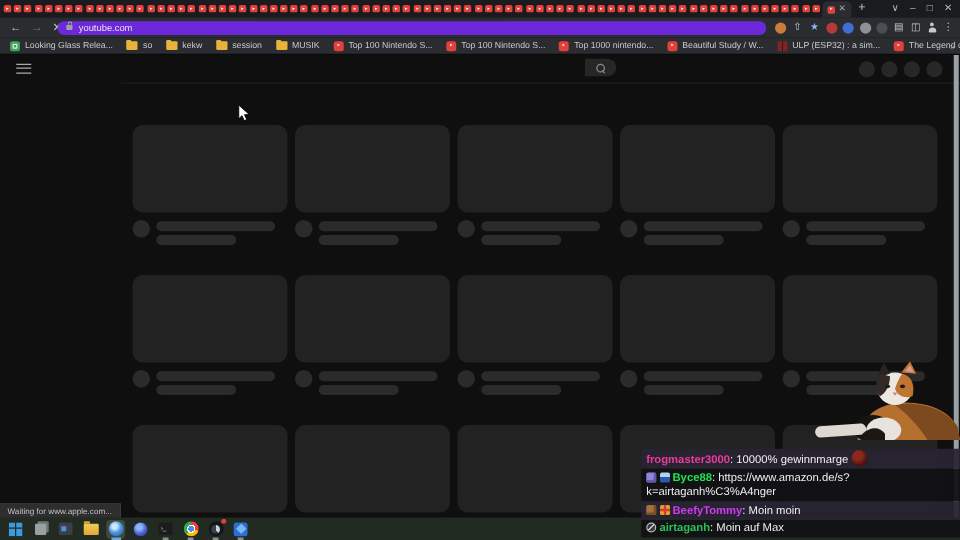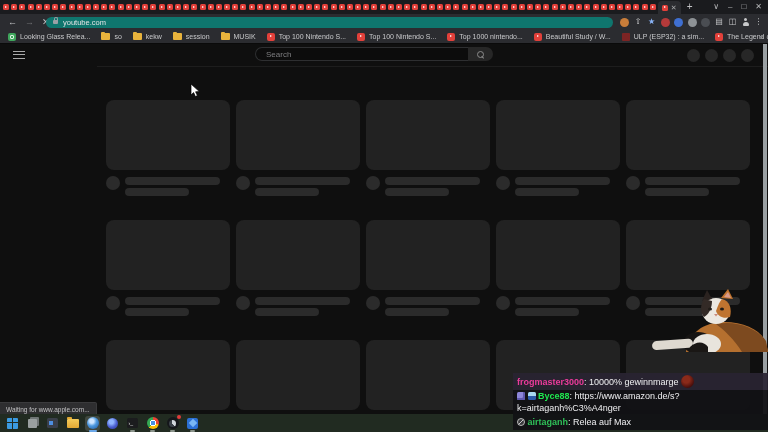--- a/index.html
+++ b/index.html
@@ -16,21 +16,21 @@
               height:13px;margin-top:1px;padding:0 4px;margin-left:2px;}
   .tab-x{color:#a8a9ab;font-size:7px;line-height:1;}
   #new-tab{color:#c2c3c5;font-size:10px;margin-left:6px;line-height:1;}
   #win-controls{position:absolute;right:0;top:0;height:14px;display:flex;align-items:center;gap:9px;padding-right:6px;}
   .wc{color:#b7b8ba;font-size:8px;line-height:1;}
 
   
   #toolbar{position:absolute;left:0;top:14px;width:768px;height:16px;background:#2b2c30;display:flex;align-items:center;}
   .navico{color:#c2c3c5;font-size:9px;margin-left:8px;line-height:1;}
   .navico.dim{color:#6f7072;}
-  #omnibox{position:absolute;left:46px;top:2.5px;width:560px;height:11px;border-radius:6px;background:#0f766e;
+  #omnibox{position:absolute;left:46px;top:2.5px;width:560px;height:11px;border-radius:6px;background:#6d28d9;
            display:flex;align-items:center;padding-left:7px;}
   .lock{width:5px;height:4px;background:#9aa0a6;border-radius:1px;position:relative;margin-right:5px;}
   .lock::before{content:"";position:absolute;top:-3px;left:0.5px;width:2.5px;height:3px;border:1px solid #9aa0a6;
                 border-bottom:none;border-radius:2px 2px 0 0;}
   #url{color:#e2e3e5;font-size:7.5px;}
   #tb-right{position:absolute;right:0;top:0;height:16px;display:flex;align-items:center;gap:4.5px;padding-right:5px;}
   .ticon{display:flex;align-items:center;justify-content:center;width:9px;height:9px;flex:0 0 auto;}
   .ticon.dot{border-radius:50%;}
   .ticon.glyph{font-size:8px;line-height:1;}
   .person{width:8px;height:8px;position:relative;}
@@ -311,23 +311,20 @@
       <div class="bm">
         <span class="bmi youtube"></span>
         <span class="bml">The Legend of Zeld...</span>
       </div>
     </div>
   <div id="bm-overflow">»</div>
 
   <div id="page">
     <div id="yt-header">
       <div id="hamburger"></div>
-      <div id="searchbox">
-        <span id="search-ph">Search</span>
-      </div>
       <div id="searchbtn">
         <span class="mag"></span>
       </div>
       <div id="hdr-circles">
           <span class="hcirc"></span>
           <span class="hcirc"></span>
           <span class="hcirc"></span>
           <span class="hcirc"></span>
         </div>
       <div id="hdr-line"></div>
@@ -512,21 +509,22 @@
     <path d="M58,10 C54,16 54,24 58,28 C62,26 66,20 66,12 Z" fill="#332a26"></path>
     <path d="M76,10 C84,12 86,20 84,28 C78,30 72,28 70,22 C72,16 74,12 76,10 Z" fill="#bf7430"></path>
     <ellipse cx="64" cy="20" rx="2" ry="1.5" fill="#201c18"></ellipse>
     <ellipse cx="76" cy="20" rx="2" ry="1.5" fill="#201c18"></ellipse>
     <polygon points="68,25 72,25 70,27.5" fill="#c98a7a"></polygon>
   </svg>
 
   <div id="chat">
       <div class="crow alt"><span class="cuser" style="color: rgb(236, 59, 155);">frogmaster3000</span><span class="ctext">: 10000% gewinnmarge</span><span class="emote"></span></div>
       <div class="crow"><span class="badge b-smiley-purple"></span><span class="badge b-crown-blue"></span><span class="cuser" style="color: rgb(31, 232, 79);">Byce88</span><span class="ctext">: https://www.amazon.de/s?k=airtaganh%C3%A4nger</span></div>
-      <div class="crow"><span class="badge b-no-entry"></span><span class="cuser" style="color: rgb(47, 191, 88);">airtaganh</span><span class="ctext">: Relea auf Max</span></div>
+      <div class="crow alt"><span class="badge b-smiley-brown"></span><span class="badge b-gift-gold"></span><span class="cuser" style="color: rgb(207, 59, 245);">BeefyTommy</span><span class="ctext">: Moin moin</span></div>
+      <div class="crow"><span class="badge b-no-entry"></span><span class="cuser" style="color: rgb(47, 191, 88);">airtaganh</span><span class="ctext">: Moin auf Max</span></div>
     </div>
 
   <div id="status">
     <span>Waiting for www.apple.com...</span>
   </div>
 
   <div id="taskbar">
       <div class="tbi">
         <span class="g-start"></span>
       </div>

